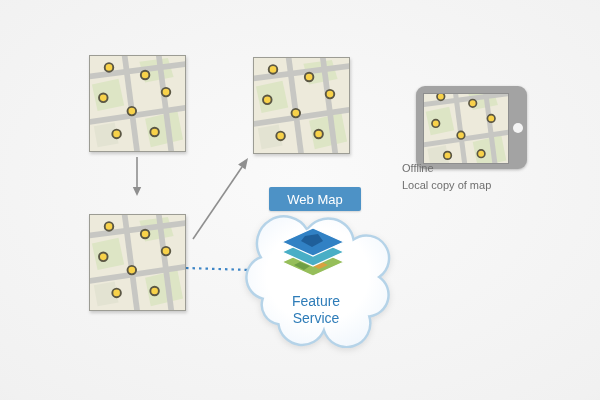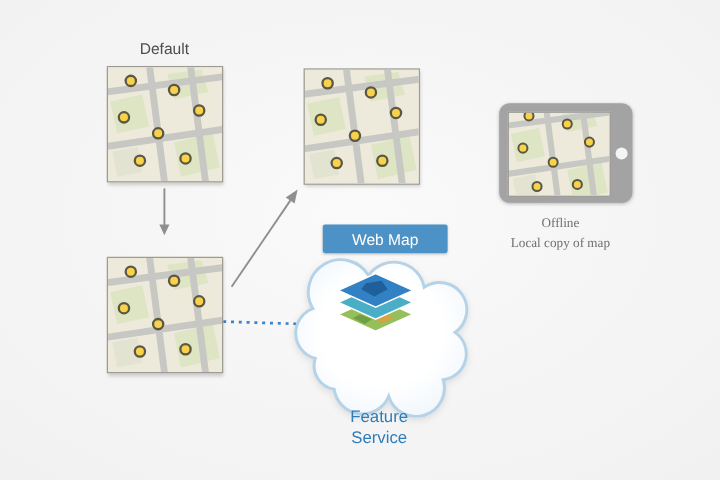--- a/index.html
+++ b/index.html
@@ -25,24 +25,24 @@
   }
   .map-thumb svg { display: block; width: 100%; height: 100%; }
   .pt { fill: var(--map-point-yellow, #f8d24a); stroke: #5b5744; stroke-width: 2; }
 
   
   .cloud { position: absolute; left: 233px; top: 200px; z-index: 1; filter: drop-shadow(0 2px 3px rgba(0,0,0,0.10)); }
   .cloud-body { fill: url(#cloudGrad); stroke: var(--cloud-outline, #b5d3e8); stroke-width: 2.5; }
   .layers { position: absolute; left: 274px; top: 224px; z-index: 2; }
   .feature-label {
     position: absolute; left: 271px; top: 293px; width: 90px; text-align: center;
-    color: var(--feature-text-blue, #2e7cb8); font-size: 14px; line-height: 1.2; z-index: 2; margin-top: 46px;
+    color: var(--feature-text-blue, #2e7cb8); font-size: 14px; line-height: 1.2; z-index: 2;
   }
   .web-map-banner {
-    position: absolute; left: 269px; top: 187px; width: 104px; height: 24px;
+    position: absolute; left: 269px; top: 187px; width: 92px; height: 24px;
     background: var(--banner-blue, #4d92c6); color: #ffffff; font-size: 13px;
     display: flex; align-items: center; justify-content: center; border-radius: 2px; z-index: 3;
     box-shadow: 0 1px 2px rgba(0,0,0,0.15);
   }
 
   
   .tablet {
     position: absolute; left: 416px; top: 86px; width: 111px; height: 83px;
     background: var(--device-body-gray, #a3a3a3); border-radius: 9px;
     box-shadow: 0 1px 3px rgba(0,0,0,0.25); z-index: 2;
@@ -50,22 +50,22 @@
   .tablet-screen {
     position: absolute; left: 7px; top: 7px; width: 84px; height: 69px;
     overflow: hidden; background: #edeadb; border: 1px solid #8e8e8e;
   }
   .tablet-screen svg { display: block; }
   .tablet-button {
     position: absolute; right: 4px; top: 50%; transform: translateY(-50%);
     width: 10px; height: 10px; border-radius: 50%; background: #f4f4f4;
   }
   .device-status {
-    position: absolute; left: 402px; top: 178px; width: 130px; text-align: center;
-    font-size: 11px; color: #6f6f6f; line-height: 1.5; z-index: 2; font-family: Liberation Serif, serif;
+    position: absolute; left: 402px; top: 160px; width: 130px; 
+    font-size: 11px; color: #6f6f6f; line-height: 1.5; z-index: 2;
   }
 </style>
 </head>
 <body>
 
 <div class="canvas">
 
   <svg width="0" height="0" style="position:absolute" aria-hidden="true">
     <defs>
       <radialGradient id="cloudGrad" cx="50%" cy="45%" r="65%">
@@ -123,21 +123,20 @@
     <g>
       <polygon points="39,4 70,18 39,32 8,18" fill="#3181c4" stroke="#ffffff" stroke-width="1.2"></polygon>
       <polygon points="31,12 44,10 49,17 38,23 27,17" fill="#1f5f9a"></polygon>
     </g>
   </svg>
 
   <div class="feature-label">Feature Service</div>
 
   <div class="web-map-banner">Web Map</div>
 
-  <div class="node-label" style="left:86px; top:33px; width:102px;">Default</div>
   <div class="map-thumb" style="left:89px; top:55px;">
     <svg viewBox="0 0 100 100">
         <use href="#map-tile"></use>
       </svg>
   </div>
 
   <div class="map-thumb" style="left:253px; top:57px;">
     <svg viewBox="0 0 100 100">
         <use href="#map-tile"></use>
       </svg>

